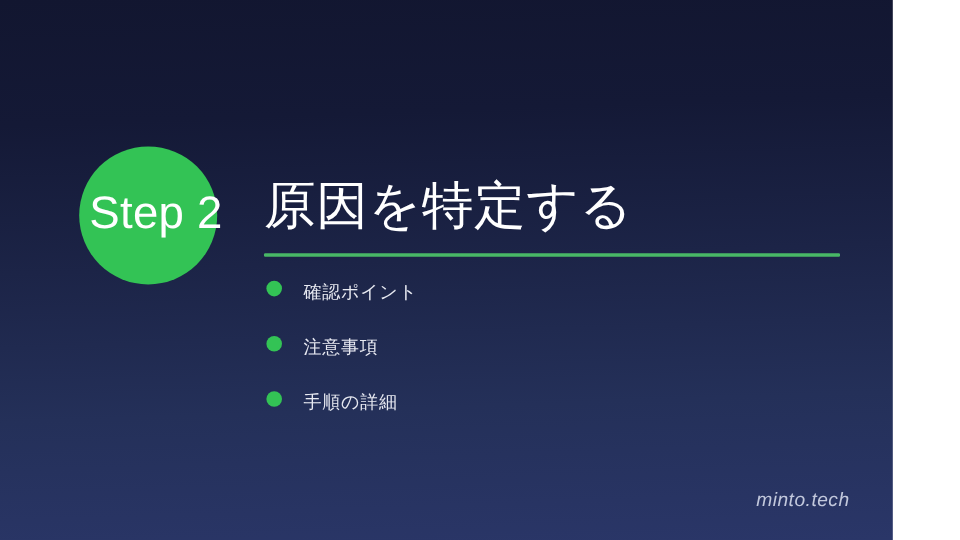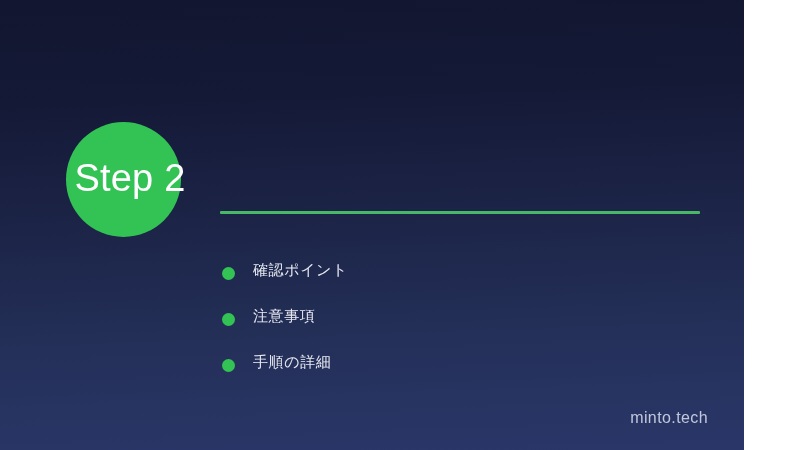--- a/index.html
+++ b/index.html
@@ -89,21 +89,21 @@
     top: 234px;
     width: 520px;
     list-style: none;
     margin: 0;
     padding: 0;
   }
   .bullet-item {
     position: relative;
     height: 46px;
     display: flex;
-    align-items: flex-end;
+    align-items: flex-start;
   }
   .bullet-dot {
     flex: 0 0 auto;
     width: 13px;
     height: 13px;
     border-radius: 50%;
     background: #33c355;
     margin-left: 2px;
     margin-right: 18px;
   }
@@ -118,34 +118,36 @@
   
   #footer-brand {
     position: absolute;
     right: 36px;
     bottom: 22px;
     font-size: 16px;
     line-height: 20px;
     color: #c2c8dc;
     letter-spacing: 0.4px;
     white-space: nowrap;
+    font-style: italic;
   }
 </style>
 </head>
 <body>
 
 <div id="slide">
 
   <div id="step-badge">
     <div id="step-circle"></div>
     <div id="step-label">Step 2</div>
   </div>
 
   <div id="content">
 
+    <div id="slide-title">原因を特定する</div>
 
     <div id="title-divider"></div>
 
     <ul id="bullet-list">
       <li class="bullet-item">
         <span class="bullet-dot"></span>
         <span class="bullet-text">確認ポイント</span>
       </li>
       <li class="bullet-item">
         <span class="bullet-dot"></span>

